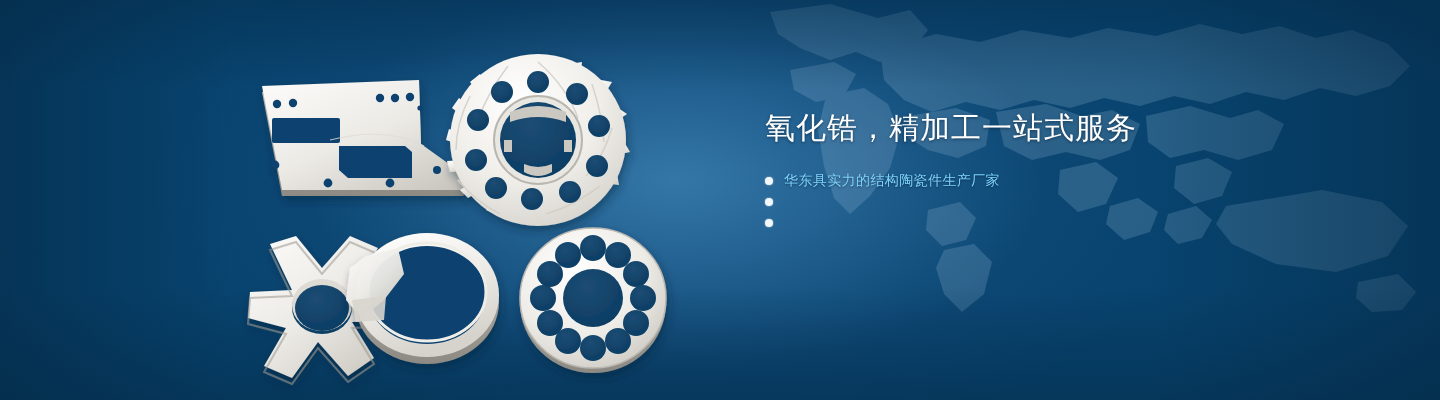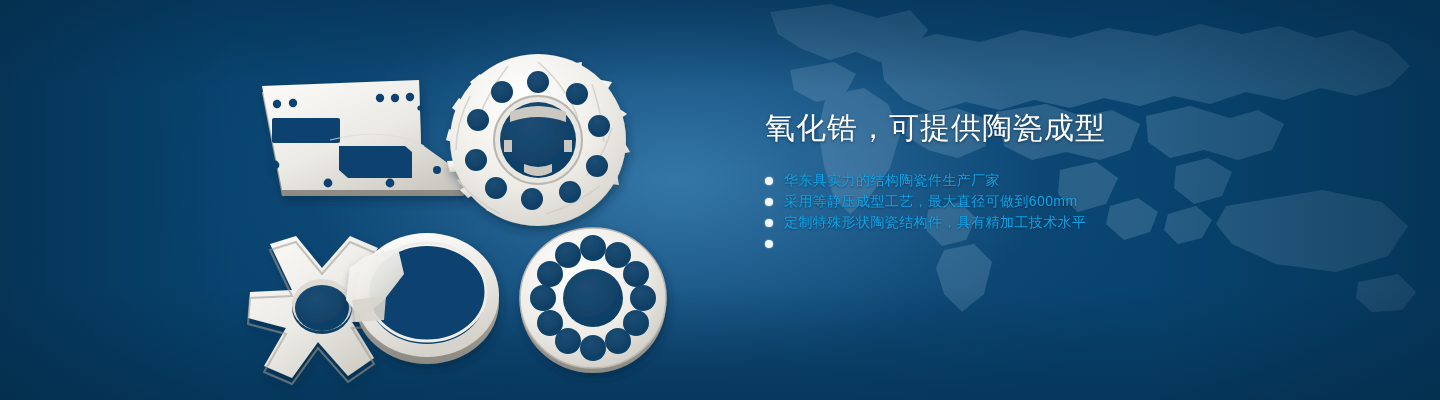--- a/index.html
+++ b/index.html
@@ -83,21 +83,21 @@
   .dot {
     width: 8px;
     height: 8px;
     border-radius: 50%;
     background: #f2f7fa;
     flex: 0 0 auto;
     margin-right: 11px;
     box-shadow: 0 0 2px rgba(255,255,255,0.6);
   }
   .bullet-text {
-    color: #0ea5e9;
+    color: #7dd3fc;
     font-size: 14px;
     line-height: 21px;
     letter-spacing: 0.4px;
     white-space: nowrap;
     text-shadow: 0 1px 2px rgba(0,18,36,0.5);
   }
 </style>
 </head>
 <body>
 
@@ -281,34 +281,29 @@
         <circle cx="550" cy="323" r="13"></circle>
         <circle cx="543" cy="298" r="13"></circle>
         <circle cx="550" cy="274" r="13"></circle>
         <circle cx="568" cy="255" r="13"></circle>
       </g>
       <ellipse cx="593" cy="298" rx="73" ry="70" fill="none" stroke="#bbb8b1" stroke-width="1.5"></ellipse>
     </g>
   </svg>
 
   <div class="text-block">
-    <h1 class="headline">氧化锆，可提供陶瓷成型</h1>
+    <h1 class="headline">氧化锆，精加工一站式服务</h1>
 
     <ul class="bullets">
       <li class="bullet">
         <span class="dot"></span>
         <span class="bullet-text">华东具实力的结构陶瓷件生产厂家</span>
       </li>
       <li class="bullet">
         <span class="dot"></span>
-        <span class="bullet-text">采用等静压成型工艺，最大直径可做到600mm</span>
-      </li>
-      <li class="bullet">
-        <span class="dot"></span>
-        <span class="bullet-text">定制特殊形状陶瓷结构件，具有精加工技术水平</span>
       </li>
       <li class="bullet">
         <span class="dot"></span>
       </li>
     </ul>
   </div>
 
 </div>
 
 </body></html>

